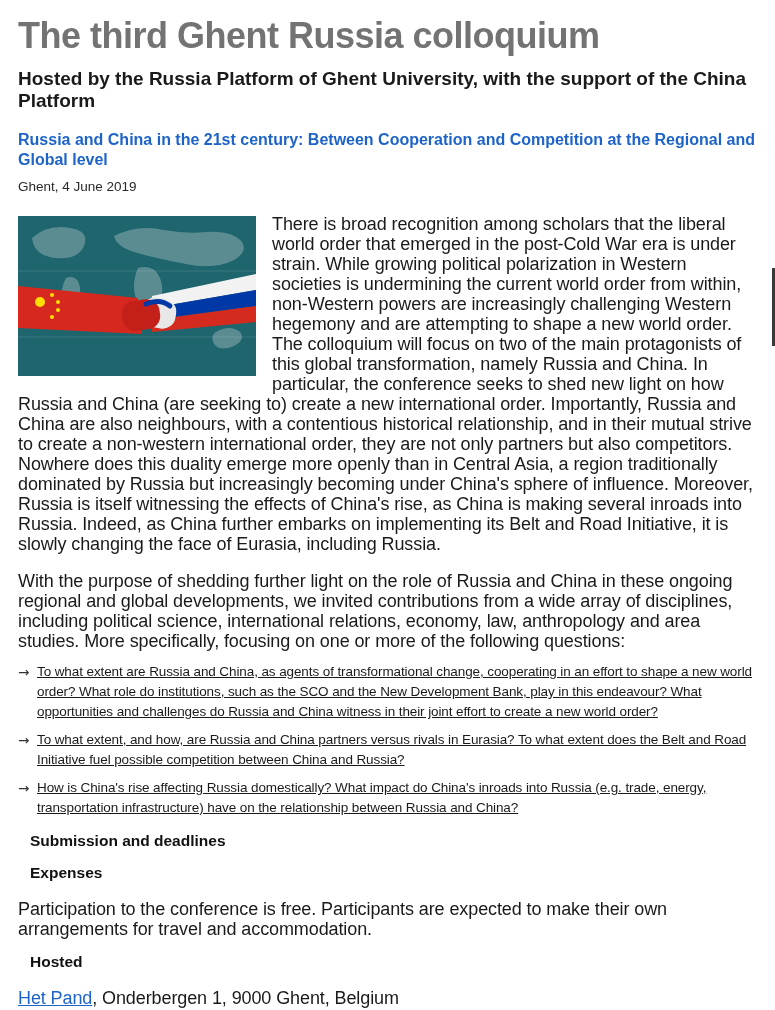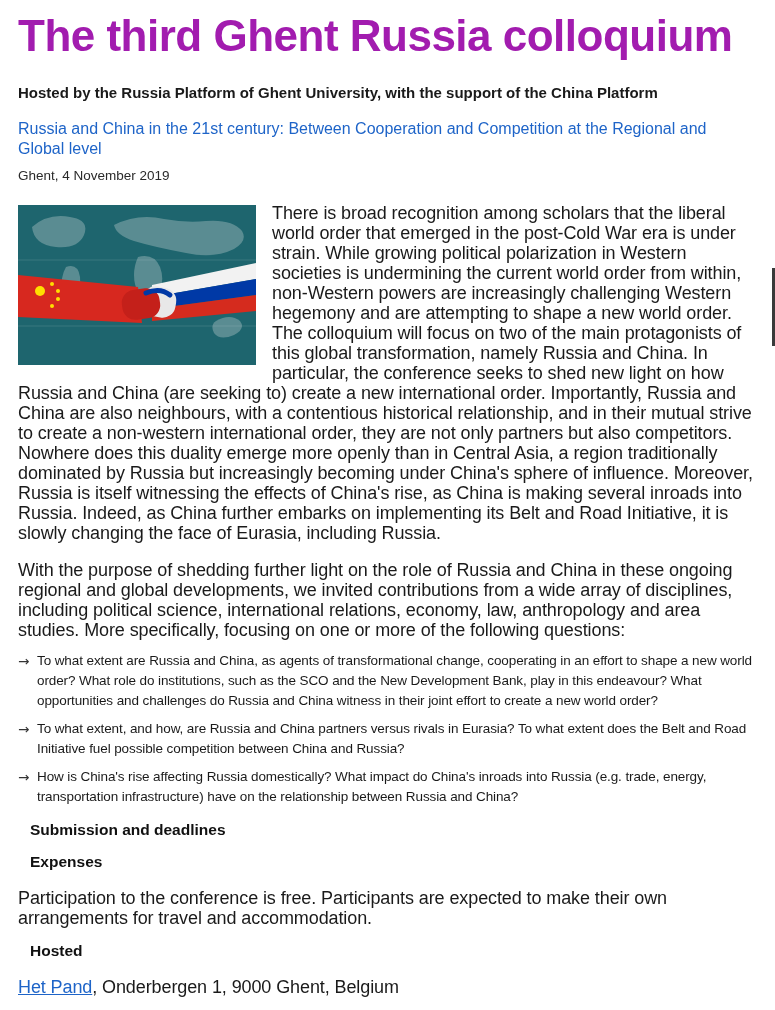--- a/index.html
+++ b/index.html
@@ -4,43 +4,43 @@
 <style>
   html, body { margin: 0; padding: 0; background: #ffffff; }
   body {
     width: 775px; height: 1010px; overflow: hidden; position: relative;
     font-family: "Liberation Sans", sans-serif;
     color: #1a1a1a;
   }
   .page { padding: 2px 20px 0 18px; }
 
   h1.page-title {
-    color: #a21caf; font-size: 44px; font-weight: 700;
-    letter-spacing: -0.5px; line-height: 40px; margin: 14px 0 28px;
+    color: #737373; font-size: 36px; font-weight: 700;
+    letter-spacing: -0.5px; line-height: 40px; margin: 14px 0 12px;
   }
-  .subtitle { font-size: 15px; font-weight: 700; margin: 0 0 18px; color: #1a1a1a; }
+  .subtitle { font-size: 19px; font-weight: 700; margin: 0 0 18px; color: #1a1a1a; }
   .event-title {
-    color: #1E64C8; font-size: 16px; font-weight: 400;
+    color: #1E64C8; font-size: 16px; font-weight: 700;
     line-height: 20px; margin: 0 0 9px;
   }
   .event-date { font-size: 13.5px; margin: 0 0 20px; color: #2a2a2a; }
   .blue-heading { color: #1E64C8; font-size: 16px; font-weight: 700; margin: 6px 0 10px; }
   .dark-heading { color: #111111; font-size: 15.5px; font-weight: 700; margin: 14px 12px 7px; }
 
   .para { font-size: 18px; line-height: 20px; letter-spacing: -0.1px; margin: 17px 0 11px; }
 
   .theme-image {
     float: left; width: 238px; height: 160px; margin: 2px 16px 10px 0;
     display: block;
   }
   .theme-body { overflow: visible; }
 
   .bullet { display: flex; font-size: 13.5px; line-height: 20px; letter-spacing: -0.1px; margin: 0 0 8px; }
   .arrow { width: 19px; flex: none; color: #333333; font-family: "DejaVu Sans", sans-serif; }
-  .bullet-text { flex: 1; }
+  .bullet-text { flex: 1; text-decoration: underline; }
 
   .link { color: #1E64C8; text-decoration: underline; }
   .ext-icon { display: inline-block; margin: 0 2px 0 6px; vertical-align: -1px; line-height: 0; }
 
   .programme-table { border-collapse: collapse; width: 737px; margin-top: 2px; }
   .programme-table td { border: 1px solid #c9c9c9; height: 42px; }
   .programme-table .col-time { width: 95px; }
 
   .scroll-thumb {
     position: absolute; right: 0; top: 268px;
@@ -51,21 +51,21 @@
 <body>
 
 <div class="page">
 
   <h1 class="page-title">The third Ghent Russia colloquium</h1>
 
   <p class="subtitle">Hosted by the Russia Platform of Ghent University, with the support of the China Platform</p>
 
   <h2 class="event-title">Russia and China in the 21st century: Between Cooperation and Competition at the Regional and Global level</h2>
 
-  <p class="event-date">Ghent, 4 November 2019</p>
+  <p class="event-date">Ghent, 4 June 2019</p>
 
 
   <div class="theme-body">
 
     <span class="theme-image">
       <svg width="238" height="160" viewBox="0 0 238 160" xmlns="http://www.w3.org/2000/svg">
         <rect width="238" height="160" fill="#1e656e"></rect>
         <g fill="#96b4b6" opacity="0.5">
           <path d="M14 22 Q30 8 52 12 Q72 15 66 30 Q60 44 38 42 Q16 40 14 22 Z"></path>
           <path d="M48 62 Q60 58 62 72 Q64 88 54 98 Q46 104 44 88 Q42 72 48 62 Z"></path>

